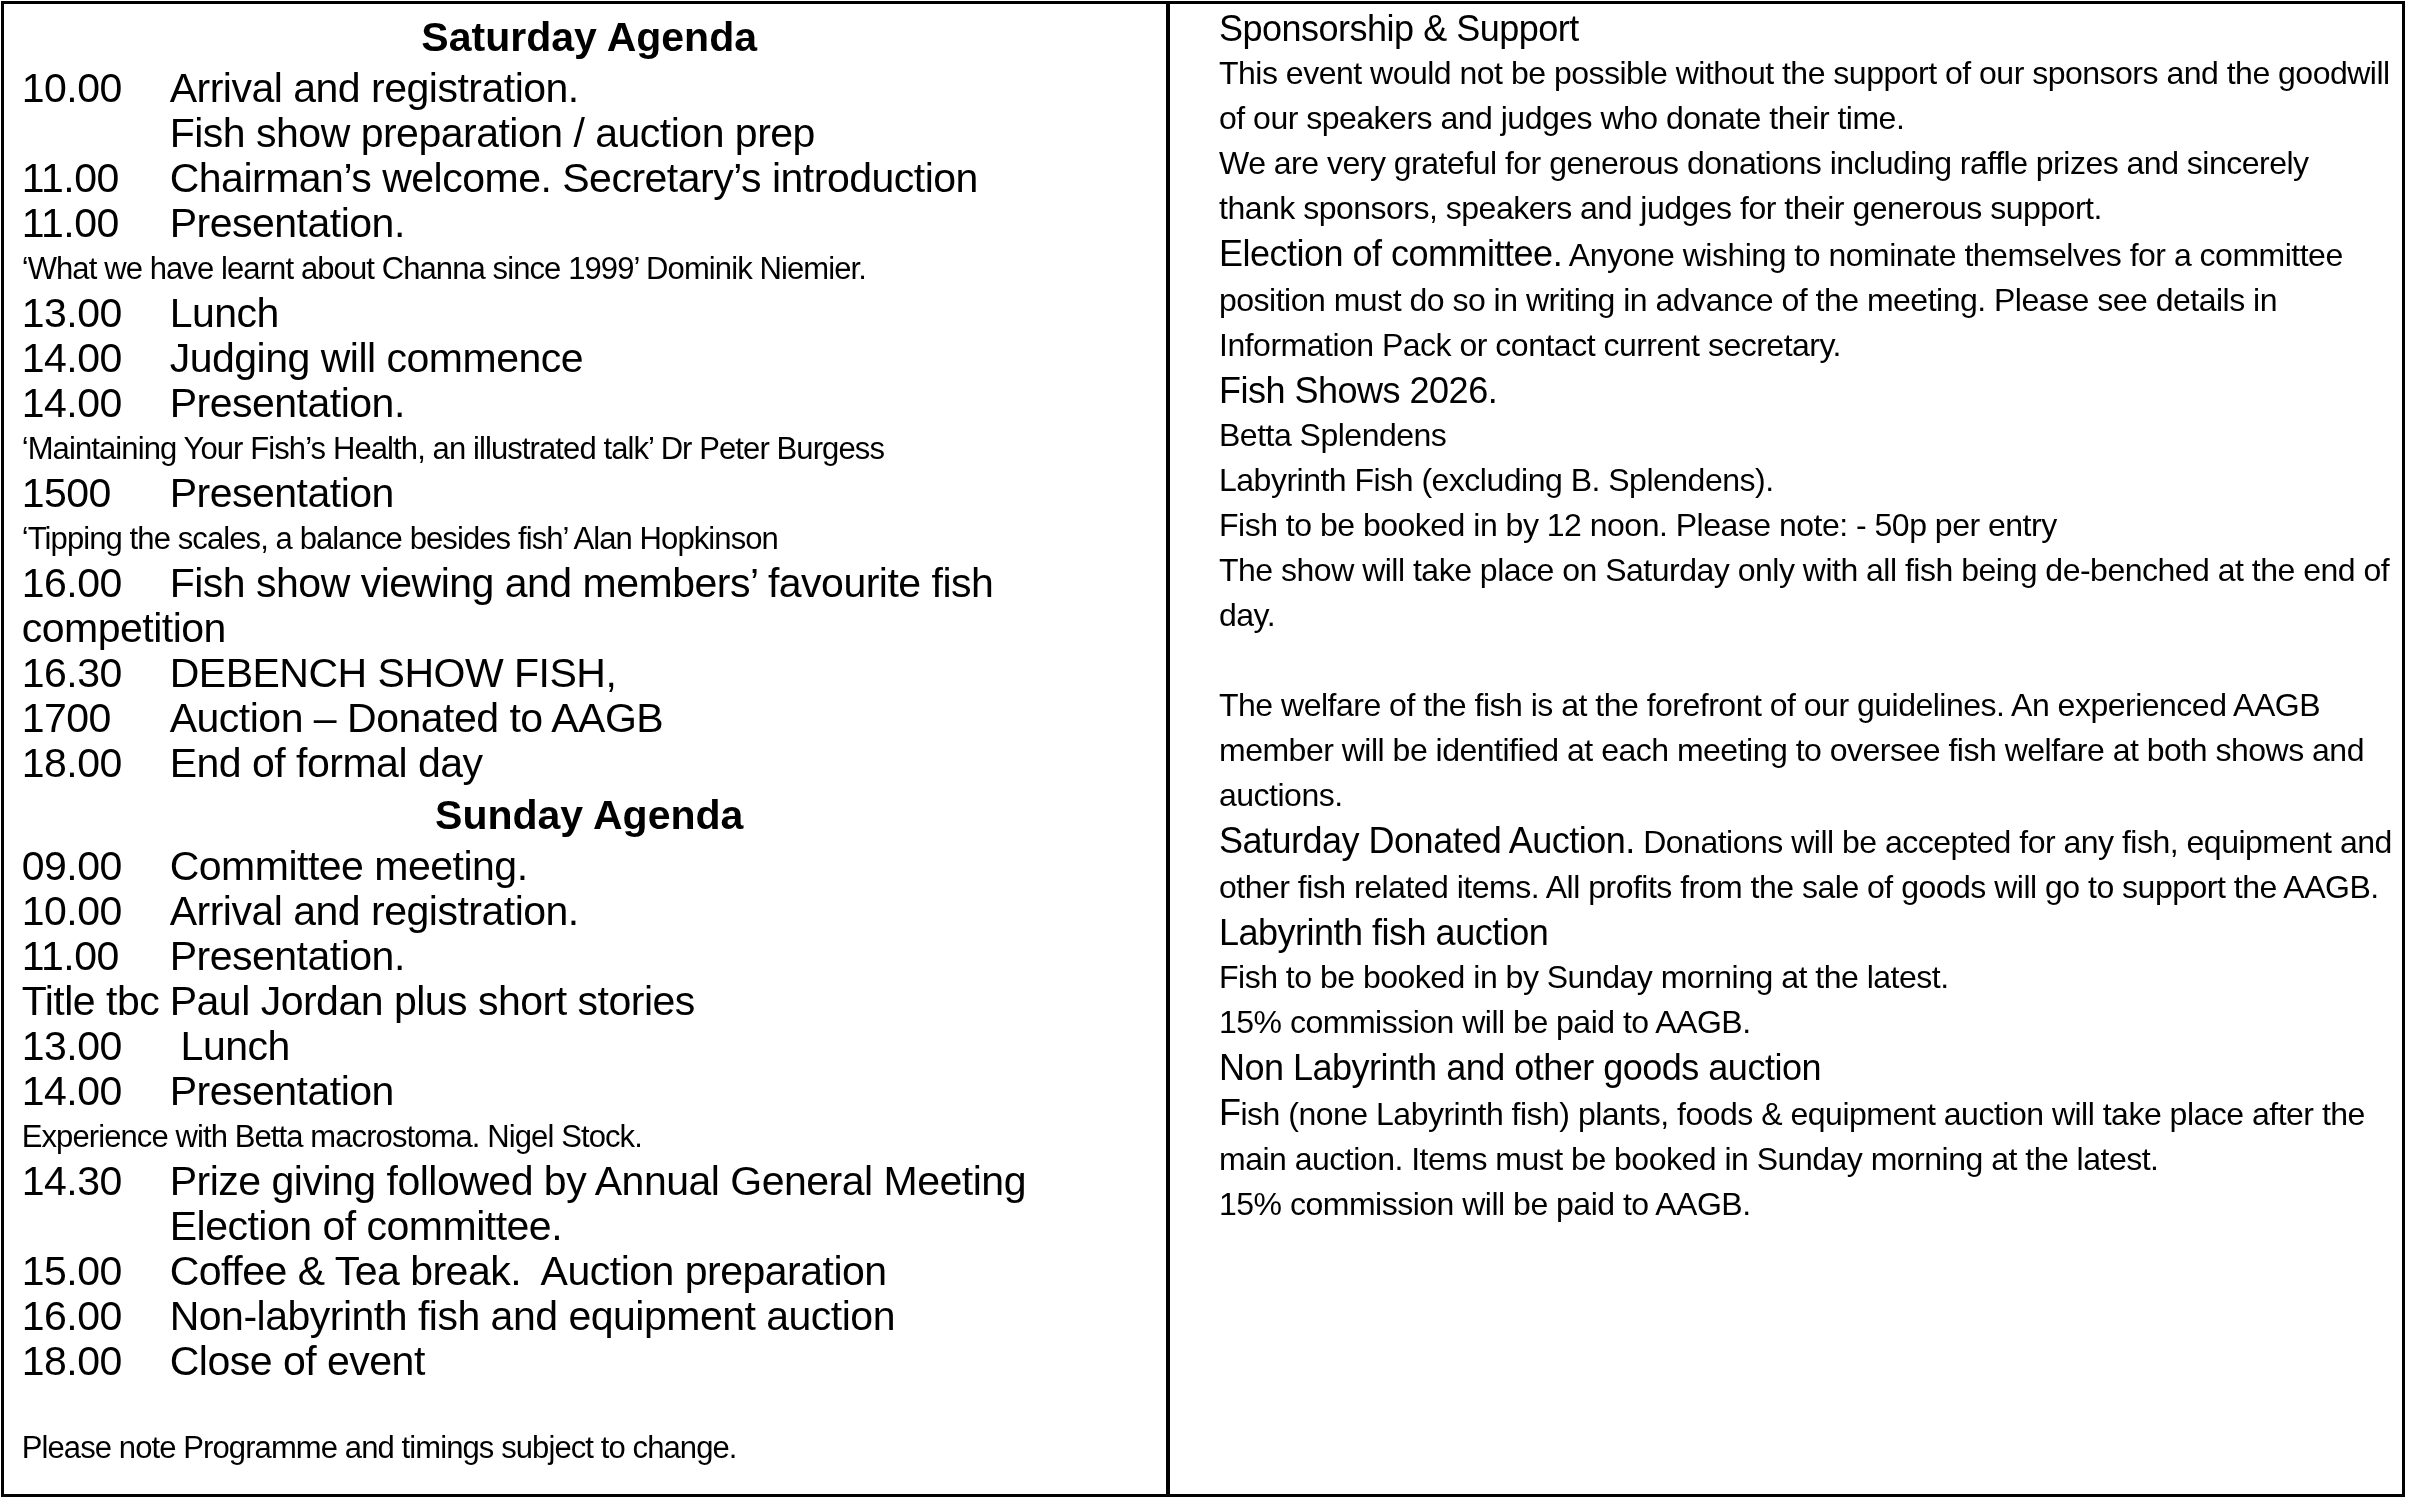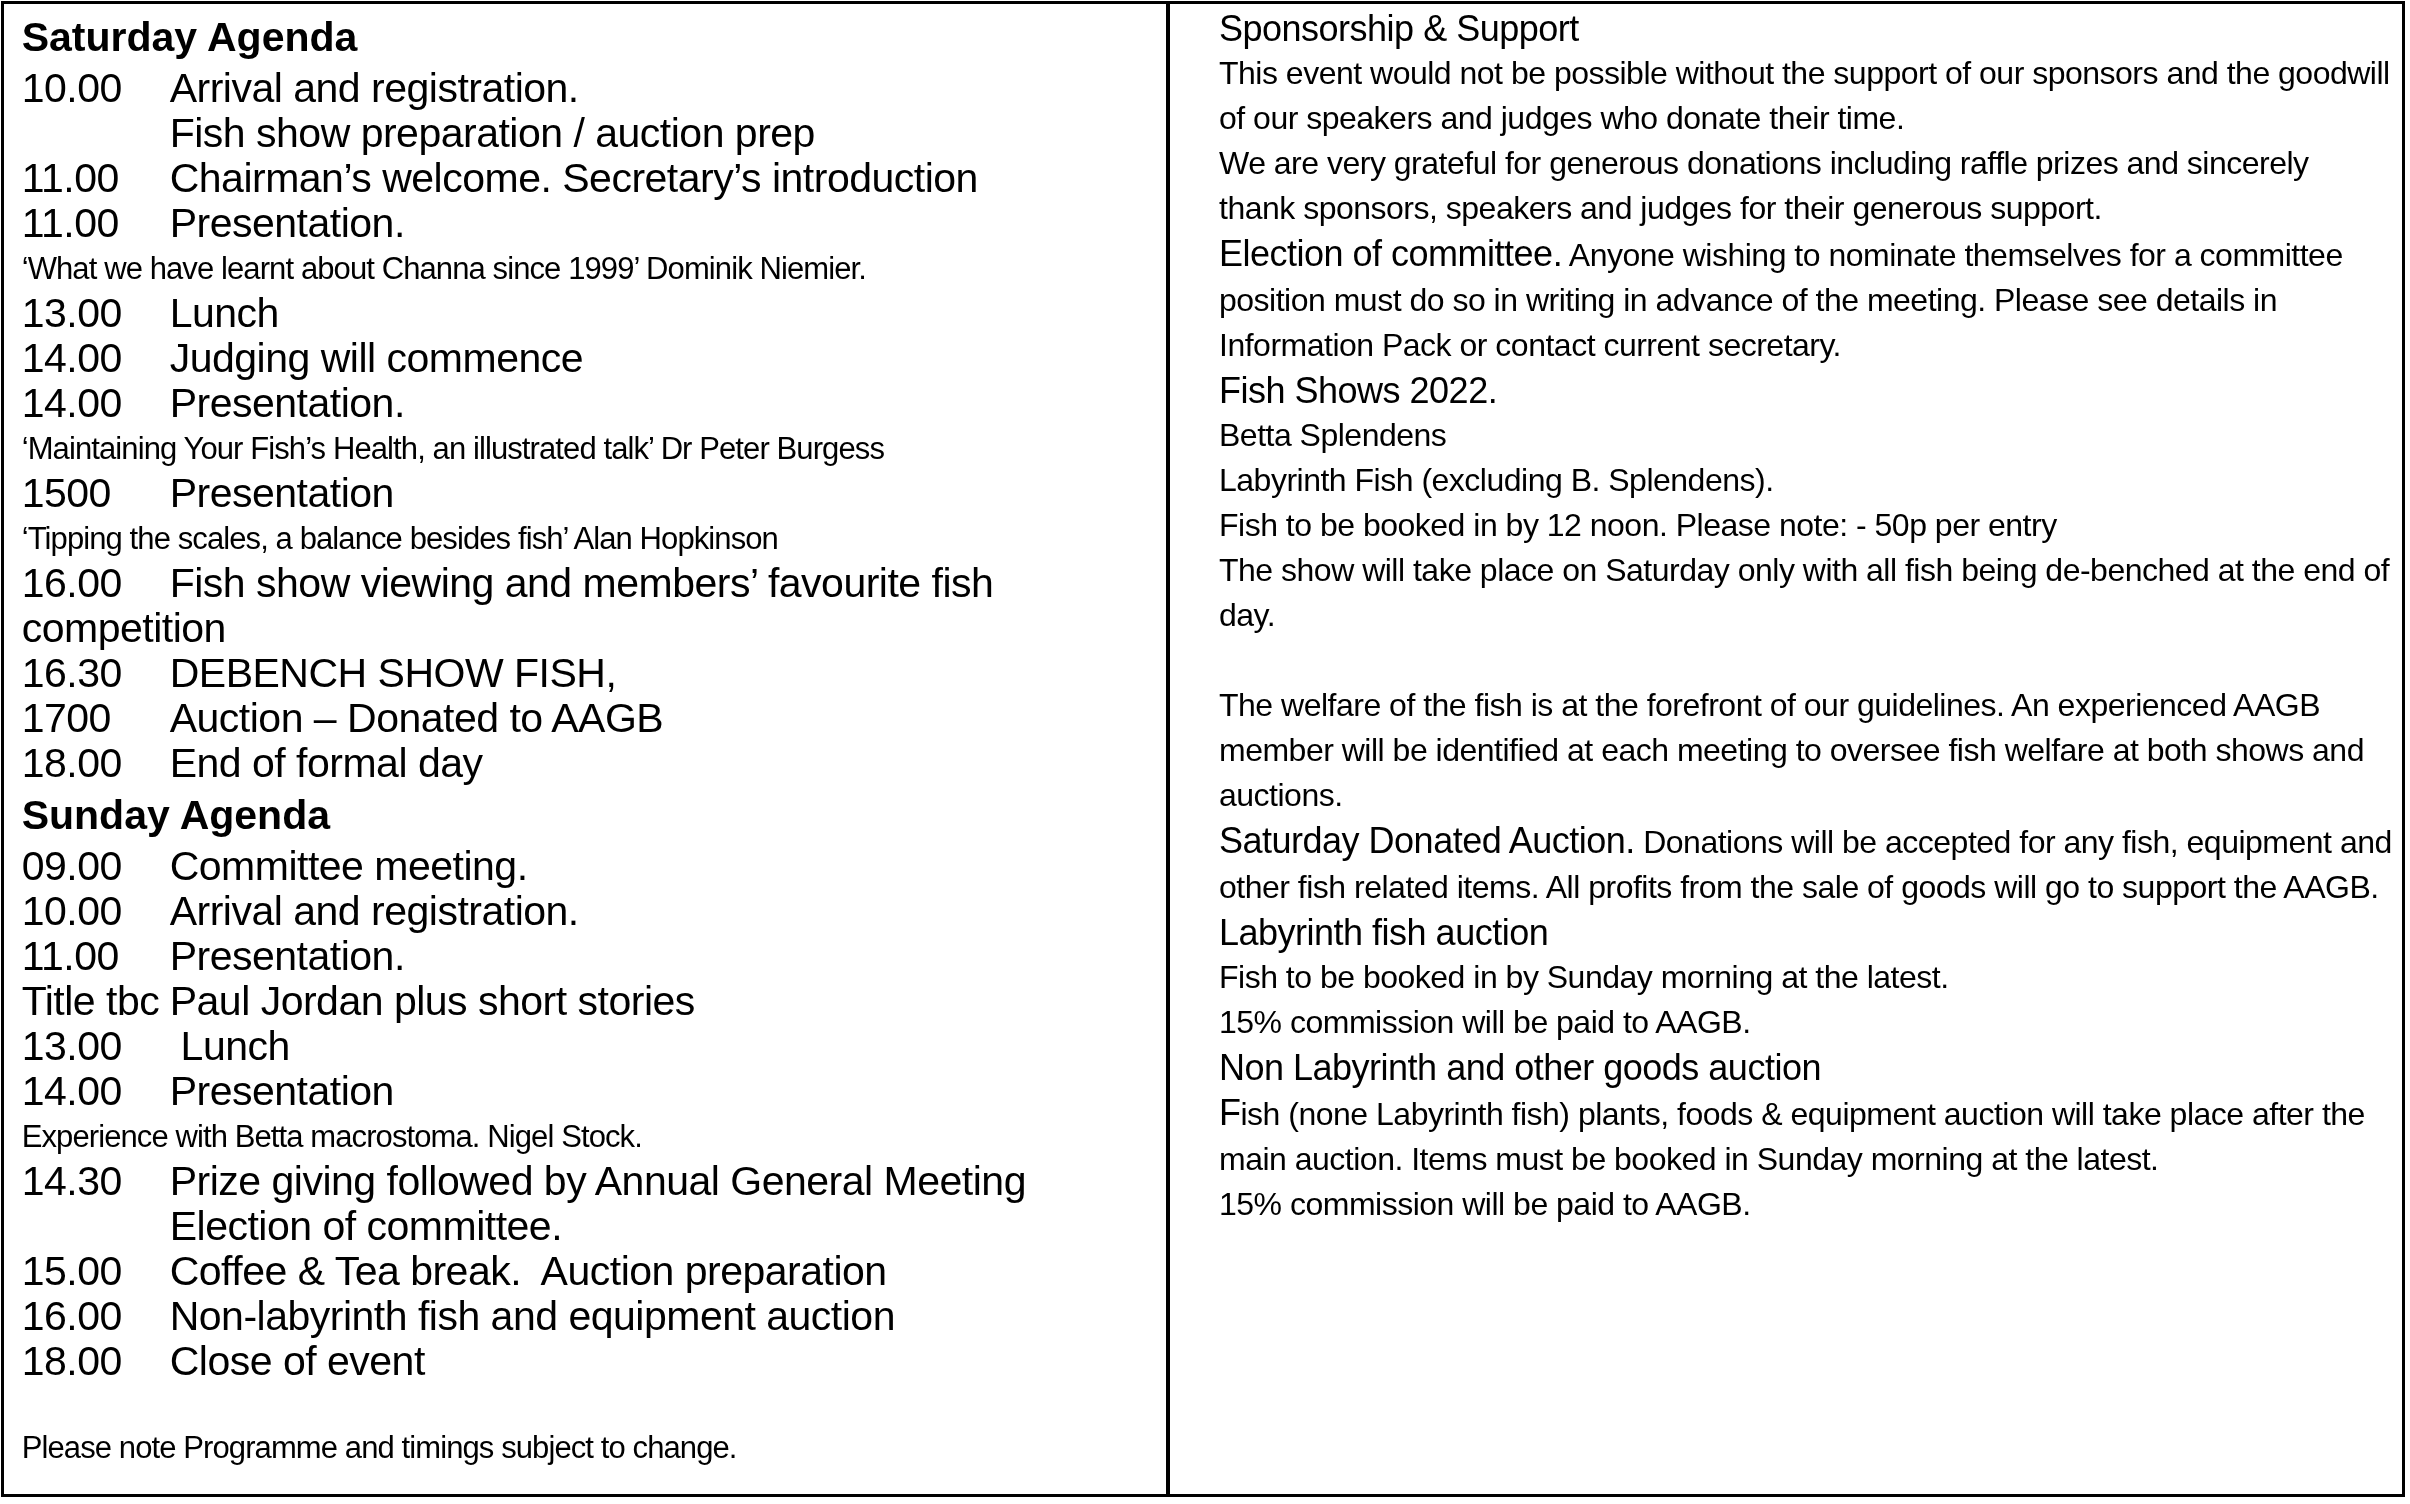--- a/index.html
+++ b/index.html
@@ -10,21 +10,21 @@
   .page{position:absolute;inset:0;background:#ffffff;}
   .frame{position:absolute;left:0.9px;top:0.9px;width:2404px;height:1496px;
          border:3.8px solid #000;box-sizing:border-box;}
   .divider{position:absolute;left:1166px;top:0.9px;width:3.8px;height:1496px;background:#000;}
   .col{position:absolute;}
   .col-left{left:21.7px;top:7.5px;width:1135px;}
   .col-right{left:1219px;top:5.6px;width:1173px;}
 
   
   .row{font-size:41px;line-height:45px;letter-spacing:-0.5px;white-space:pre-wrap;}
-  .row.title{font-size:41px;line-height:58px;font-weight:bold;text-align:left;letter-spacing:0;}
+  .row.title{font-size:41px;line-height:58px;font-weight:bold;text-align:center;letter-spacing:0;}
   .row.full{font-size:31px;letter-spacing:-0.9px;white-space:nowrap;}
   .row .time{display:inline-block;min-width:148px;white-space:pre;}
   .row.spacer{height:41px;}
 
   
   .blk{font-size:32px;line-height:45px;letter-spacing:-0.5px;white-space:pre-wrap;}
   .blk.heading{font-size:36px;font-weight:bold;}
   .blk.spacer{height:45px;}
   .blk .b{font-size:36px;}
 
@@ -68,21 +68,21 @@
       <div class="row item"><span class="time">16.00</span><span class="desc"><span class="seg">Non-labyrinth fish and equipment auction</span></span></div>
       <div class="row item"><span class="time">18.00</span><span class="desc"><span class="seg">Close of event</span></span></div>
       <div class="row spacer"></div>
       <div class="row full"><span class="seg b">Please note</span><span class="seg"> Programme and timings subject to change.</span></div>
     </div>
   <div class="col col-right" id="info-col">
       <div class="blk heading"><span class="seg b">Sponsorship &amp; Support</span></div>
       <div class="blk para"><span class="seg">This event would not be possible without the support of our sponsors and the goodwill of our speakers and judges who donate their time.</span></div>
       <div class="blk para"><span class="seg">We are very grateful for generous donations including raffle prizes and sincerely thank sponsors, speakers and judges for their generous support.</span></div>
       <div class="blk para"><span class="seg b">Election of committee.</span><span class="seg"> Anyone wishing to nominate themselves for a committee position must do so in writing in advance of the meeting. Please see details in Information Pack or contact current secretary.</span></div>
-      <div class="blk heading"><span class="seg b">Fish Shows 2022.</span></div>
+      <div class="blk heading"><span class="seg b">Fish Shows 2026.</span></div>
       <div class="blk para"><span class="seg">Betta Splendens</span></div>
       <div class="blk para"><span class="seg">Labyrinth Fish (excluding B. Splendens).</span></div>
       <div class="blk para"><span class="seg u">Fish to be booked in by 12 noon. Please note: - 50p per entry</span></div>
       <div class="blk para"><span class="seg">The show will take place on Saturday only with all fish being de-benched at the end of day.</span></div>
       <div class="blk spacer"></div>
       <div class="blk para"><span class="seg">The welfare of the fish is at the forefront of our guidelines. An experienced AAGB member will be identified at each meeting to oversee fish welfare at both shows and auctions.</span></div>
       <div class="blk para"><span class="seg b">Saturday Donated Auction.</span><span class="seg"> Donations will be accepted for any fish, equipment and other fish related items. All profits from the sale of goods will go to support the AAGB.</span></div>
       <div class="blk heading"><span class="seg b">Labyrinth fish auction</span></div>
       <div class="blk para"><span class="seg">Fish to be booked in by Sunday morning at the latest.</span></div>
       <div class="blk para"><span class="seg">15% commission will be paid to AAGB.</span></div>

